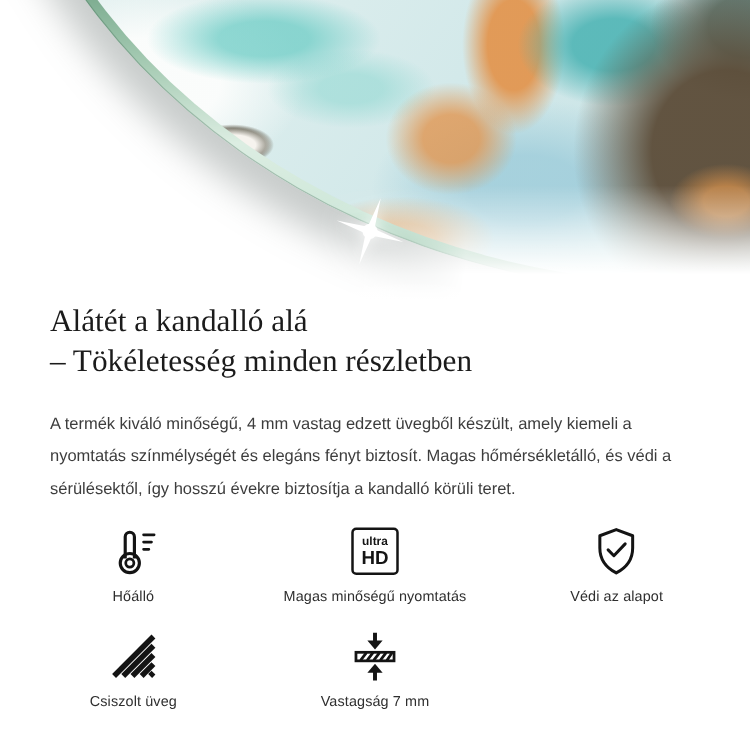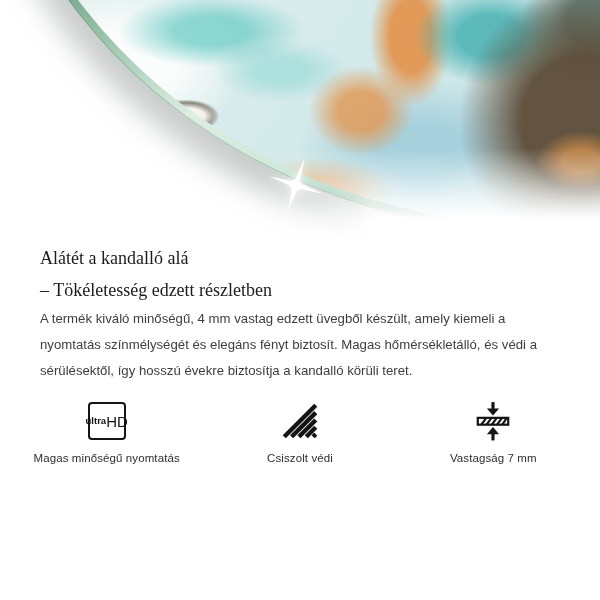--- a/index.html
+++ b/index.html
@@ -76,26 +76,26 @@
     width: 100%; height: 14px;
     background: linear-gradient(to bottom, rgba(255,255,255,0), rgba(255,255,255,0.9));
   }
 
   
   .content { padding: 0 40px; }
   h1 {
     margin-top: 2px;
     font-family: "Liberation Serif", serif;
     font-weight: 400;
-    font-size: 18px;
+    font-size: 25px;
     line-height: 32px;
     color: #1b1b1b;
   }
   .description {
-    margin-top: 0;
+    margin-top: 20px;
     max-width: 502px;
     font-size: 13.2px;
     line-height: 26px;
     color: #3d3d3d;
   }
 
   
   .features {
     display: grid;
     grid-template-columns: 1fr 1fr 1fr;
@@ -119,27 +119,27 @@
     color: #2e2e2e;
     letter-spacing: 0.1px;
   }
   .icon svg { stroke: #141414; fill: none; }
 
   .uhd-box {
     width: 38px; height: 38px;
     border: 2.6px solid #141414;
     border-radius: 4px;
     display: flex;
-    flex-direction: row;
+    flex-direction: column;
     align-items: center;
     justify-content: center;
     color: #141414;
   }
   .uhd-top { font-size: 9.5px; font-weight: 700; line-height: 10px; }
-  .uhd-bottom { font-size: 15px; font-weight: 400; line-height: 15px; }
+  .uhd-bottom { font-size: 15px; font-weight: 700; line-height: 15px; }
 </style>
 </head>
 <body>
 
 <div class="hero">
   <div class="glass-disc">
     <div class="glass-inner"></div>
   </div>
   <div class="white-fade"></div>
   <div class="sparkle">
@@ -148,51 +148,71 @@
         <path d="M32 4 L34.8 29.2 L60 32 L34.8 34.8 L32 60 L29.2 34.8 L4 32 L29.2 29.2 Z" fill="#ffffff"></path>
         <circle cx="32" cy="32" r="6" fill="#ffffff" opacity="0.95"></circle>
       </g>
     </svg>
   </div>
 </div>
 
 <div class="content">
   <h1>
     <span>Alátét a kandalló alá</span><br>
-    <span>– Tökéletesség edzett részletben</span>
+    <span>– Tökéletesség minden részletben</span>
   </h1>
 
   <p class="description">A termék kiváló minőségű, 4 mm vastag edzett üvegből készült, amely kiemeli a nyomtatás színmélységét és elegáns fényt biztosít. Magas hőmérsékletálló, és védi a sérülésektől, így hosszú évekre biztosítja a kandalló körüli teret.</p>
 
   <div class="features">
 
+    <div class="feature">
+      <div class="icon">
+        <svg width="42" height="42" viewBox="0 0 40 40">
+          <circle cx="17" cy="29" r="7.3" stroke-width="2.4"></circle>
+          <circle cx="17" cy="29" r="3.1" stroke-width="2.1"></circle>
+          <path d="M13.5 25.5 V9 a3.5 3.5 0 0 1 7 0 V25.5" stroke-width="2.4"></path>
+          <path d="M27.5 7.5 h8 M27.5 13 h6 M27.5 18.5 h4" stroke-width="2.1" stroke-linecap="round"></path>
+        </svg>
+      </div>
+      <div class="label">Hőálló</div>
+    </div>
 
     <div class="feature">
       <div class="icon">
         <div class="uhd-box">
           <span class="uhd-top">ultra</span>
           <span class="uhd-bottom">HD</span>
         </div>
       </div>
       <div class="label">Magas minőségű nyomtatás</div>
     </div>
 
+    <div class="feature">
+      <div class="icon">
+        <svg width="42" height="42" viewBox="0 0 40 40">
+          <path d="M20 3.5 L32.5 8.2 V17.5 C32.5 26.5 27.6 32.6 20 36.5 C12.4 32.6 7.5 26.5 7.5 17.5 V8.2 Z" stroke-width="2.3" stroke-linejoin="round"></path>
+          <path d="M13.8 19 L18.2 23.4 L26.8 14.4" stroke-width="2.3" stroke-linecap="round" stroke-linejoin="round"></path>
+        </svg>
+      </div>
+      <div class="label">Védi az alapot</div>
+    </div>
 
 
     <div class="feature">
       <div class="icon">
         <svg width="42" height="42" viewBox="0 0 40 40">
           <path d="M5 35 L35 5" stroke-width="4.2"></path>
           <path d="M12 35 L35 12" stroke-width="4.2"></path>
           <path d="M19 35 L35 19" stroke-width="4.2"></path>
           <path d="M26 35 L35 26" stroke-width="4.2"></path>
           <path d="M32.5 35 L35 32.5" stroke-width="4.2"></path>
         </svg>
       </div>
-      <div class="label">Csiszolt védi</div>
+      <div class="label">Csiszolt üveg</div>
     </div>
 
     <div class="feature">
       <div class="icon">
         <svg width="42" height="42" viewBox="0 0 40 40">
           <path d="M20 2 V8.5" stroke-width="3"></path>
           <path d="M14.2 8 H25.8 L20 14.8 Z" fill="#141414" stroke="none"></path>
           <rect x="5.5" y="17" width="29" height="6.5" stroke-width="2.1"></rect>
           <path d="M9 23.2 L13.5 17.3 M14 23.2 L18.5 17.3 M19 23.2 L23.5 17.3 M24 23.2 L28.5 17.3 M29 23.2 L33 17.3" stroke-width="2.1"></path>
           <path d="M14.2 32.5 H25.8 L20 25.7 Z" fill="#141414" stroke="none"></path>

